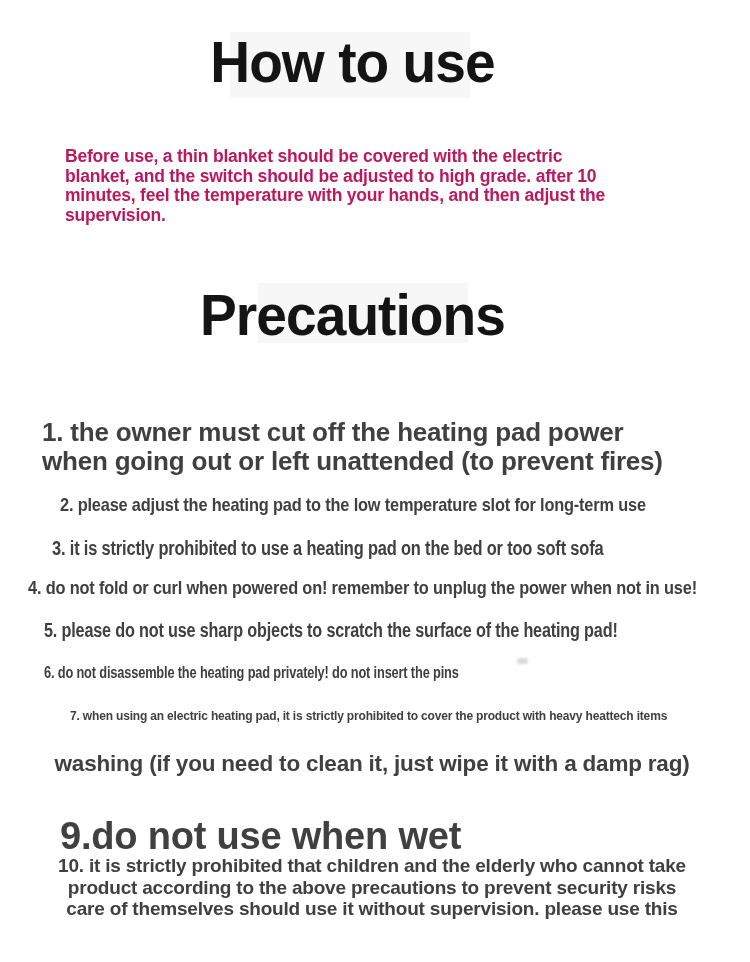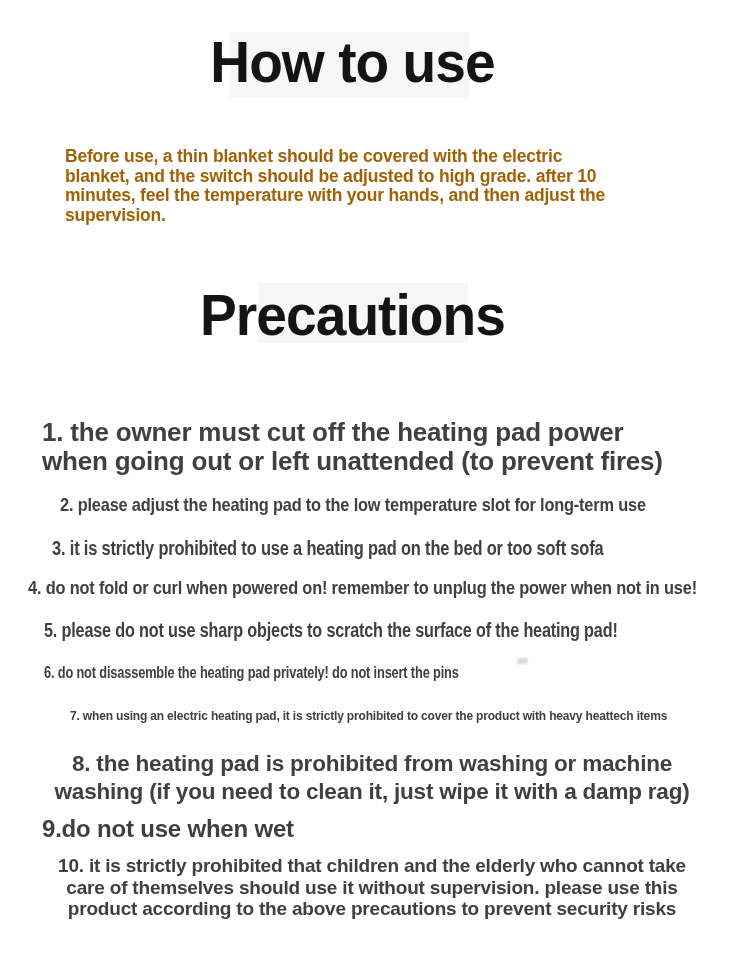--- a/index.html
+++ b/index.html
@@ -53,21 +53,21 @@
   .title1 { top: 28px; }
   .title2 { top: 281px; }
 
   .intro {
     position: absolute;
     left: 65px;
     top: 147px;
     font-size: 17.5px;
     line-height: 19.5px;
     letter-spacing: -0.2px;
-    color: #a16207;
+    color: #be185d;
   }
 
   .item {
     position: absolute;
     letter-spacing: -0.2px;
     color: #404040;
   }
   .line { white-space: nowrap; }
 
   .i1  { top: 418px; left: 42px; font-size: 26px;   line-height: 29px; }
@@ -77,21 +77,21 @@
   .i3 .line { transform: scaleX(.82); transform-origin: 0 50%; }
   .i4  { top: 577px; left: 28px; font-size: 19px; }
   .i4 .line { transform: scaleX(.86); transform-origin: 0 50%; }
   .i5  { top: 619px; left: 44px; font-size: 19.5px; }
   .i5 .line { transform: scaleX(.83); transform-origin: 0 50%; }
   .i6  { top: 664px; left: 44px; font-size: 16px; }
   .i6 .line { transform: scaleX(.80); transform-origin: 0 50%; }
   .i7  { top: 708px; left: 70px; font-size: 13.5px; }
   .i7 .line { transform: scaleX(.89); transform-origin: 0 50%; }
   .i8  { top: 750px; left: 0;    width: 744px; text-align: center; font-size: 22.5px; line-height: 28px; }
-  .i9  { top: 815px; left: 42px; font-size: 24px; }
+  .i9  { top: 815px; left: 60px; font-size: 38px; }
   .i10 { top: 855px; left: 0;    width: 744px; text-align: center; font-size: 19px;  line-height: 21.5px; }
 </style>
 </head>
 <body>
 
 <div class="doc">
 
   <div class="ghost ghost-title1"></div>
   <div class="ghost ghost-title2"></div>
   <div class="speck"></div>
@@ -130,27 +130,26 @@
 
   <div class="item i6">
     <div class="line">6. do not disassemble the heating pad privately! do not insert the pins</div>
   </div>
 
   <div class="item i7">
     <div class="line">7. when using an electric heating pad, it is strictly prohibited to cover the product with heavy heattech items</div>
   </div>
 
   <div class="item i8">
-    <div class="line">8. the heating pad is prohibited from washing or machine</div>
     <div class="line">washing (if you need to clean it, just wipe it with a damp rag)</div>
   </div>
 
   <div class="item i9">
     <div class="line">9.do not use when wet</div>
   </div>
 
   <div class="item i10">
     <div class="line">10. it is strictly prohibited that children and the elderly who cannot take</div>
+    <div class="line">product according to the above precautions to prevent security risks</div>
     <div class="line">care of themselves should use it without supervision. please use this</div>
-    <div class="line">product according to the above precautions to prevent security risks</div>
   </div>
 
 </div>
 
 </body></html>

